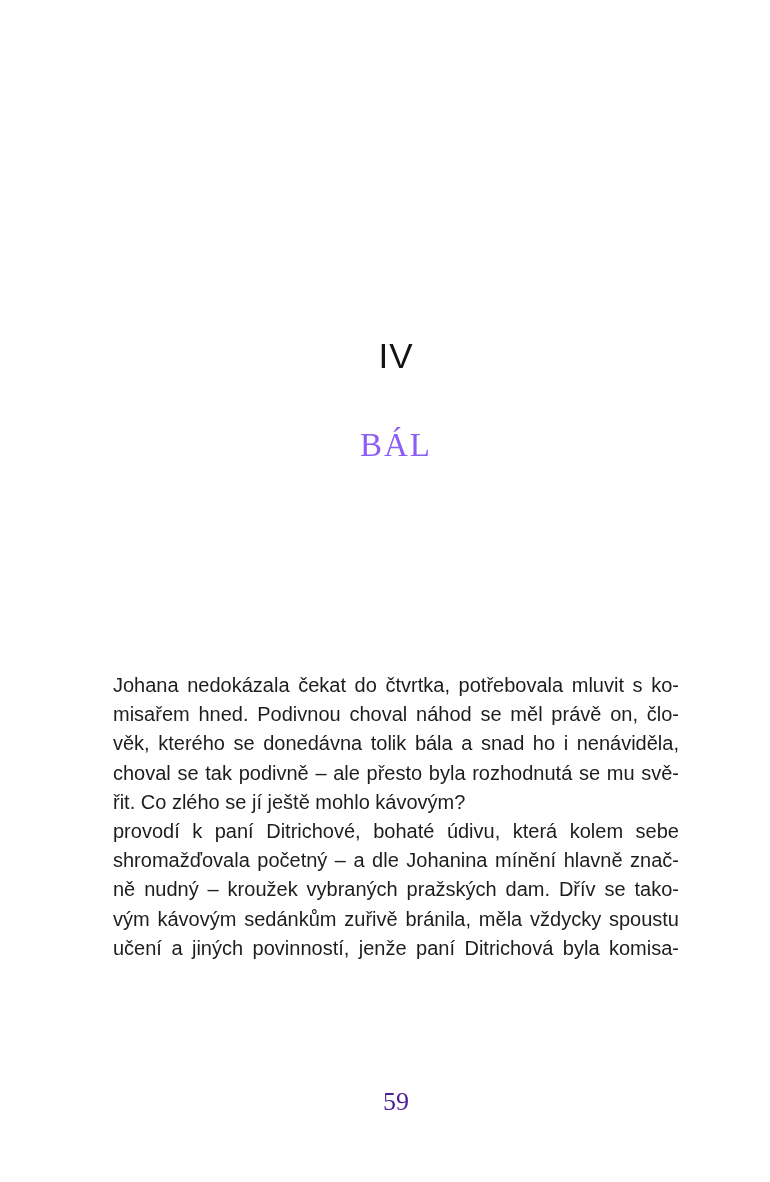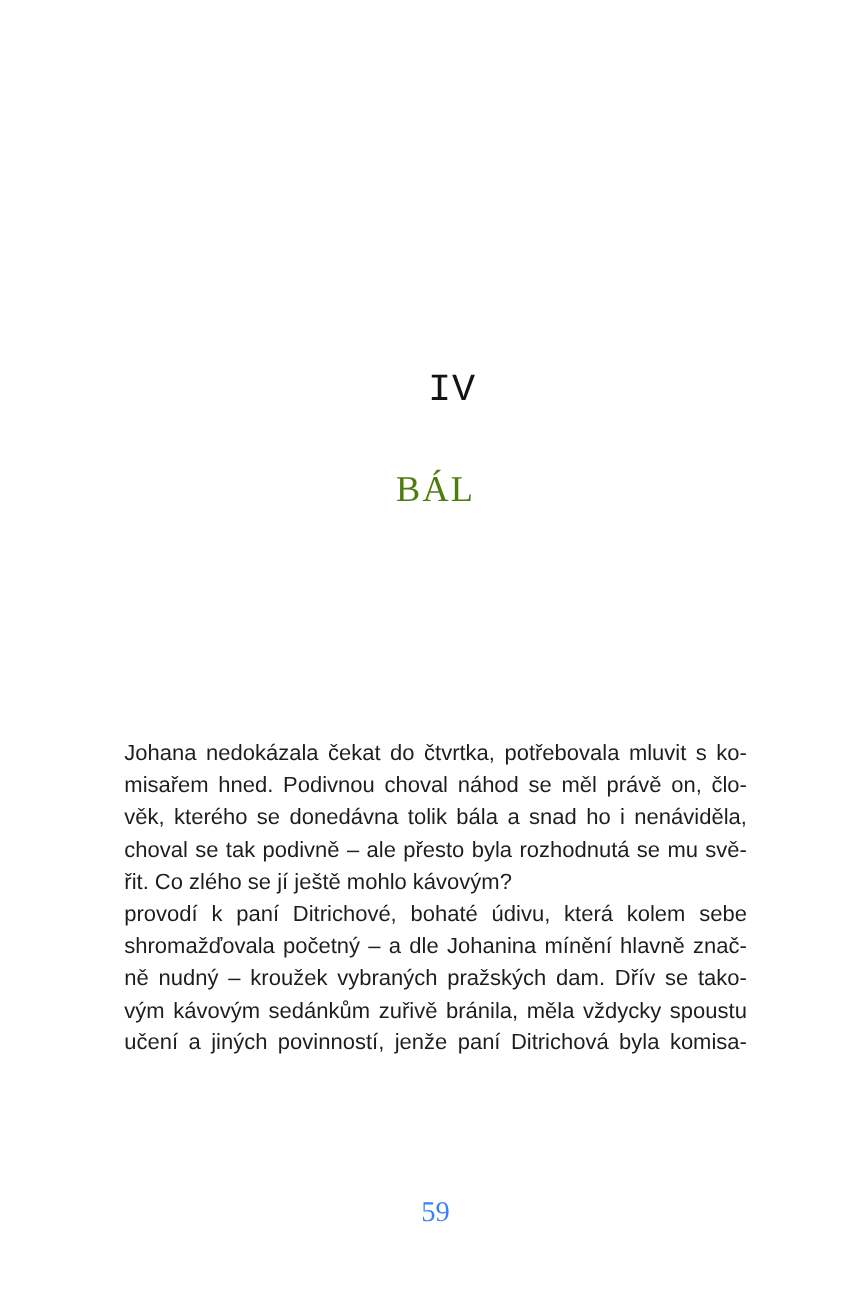--- a/index.html
+++ b/index.html
@@ -13,40 +13,40 @@
     width: 770px;
     height: 1182px;
     background: #ffffff;
     color: #1d1d1d;
     font-family: "Liberation Sans", sans-serif;
     overflow: hidden;
   }
   .chapter-number {
     position: absolute;
     top: 338px;
-    left: 128px;
+    left: 113px;
     width: 566px;
     text-align: center;
-    font-family: Liberation Mono, monospace;
+    font-family: Liberation Sans, sans-serif;
     font-size: 35px;
     line-height: 35px;
     letter-spacing: 1px;
     color: #141414;
   }
   .chapter-title {
     position: absolute;
     top: 429px;
     left: 113px;
     width: 566px;
     text-align: center;
     font-family: "Liberation Serif", "DejaVu Serif", serif;
     font-size: 33px;
     line-height: 33px;
     letter-spacing: 2px;
-    color: #4d7c0f;
+    color: #8b5cf6;
   }
   .body-text {
     position: absolute;
     top: 671px;
     left: 113px;
     width: 566px;
     font-size: 20px;
     line-height: 29.2px;
     color: #1d1d1d;
   }
@@ -65,21 +65,21 @@
   }
   .page-number {
     position: absolute;
     top: 1089px;
     left: 113px;
     width: 566px;
     text-align: center;
     font-family: "Liberation Serif", "DejaVu Serif", serif;
     font-size: 26px;
     line-height: 26px;
-    color: #3b82f6;
+    color: #4c1d95;
   }
 </style>
 </head>
 <body>
 
 <div class="page">
   <div class="chapter-number">IV</div>
   <div class="chapter-title">BÁL</div>
   <div class="body-text">
       <div class="text-line">Johana nedokázala čekat do čtvrtka, potřebovala mluvit s ko-</div>

